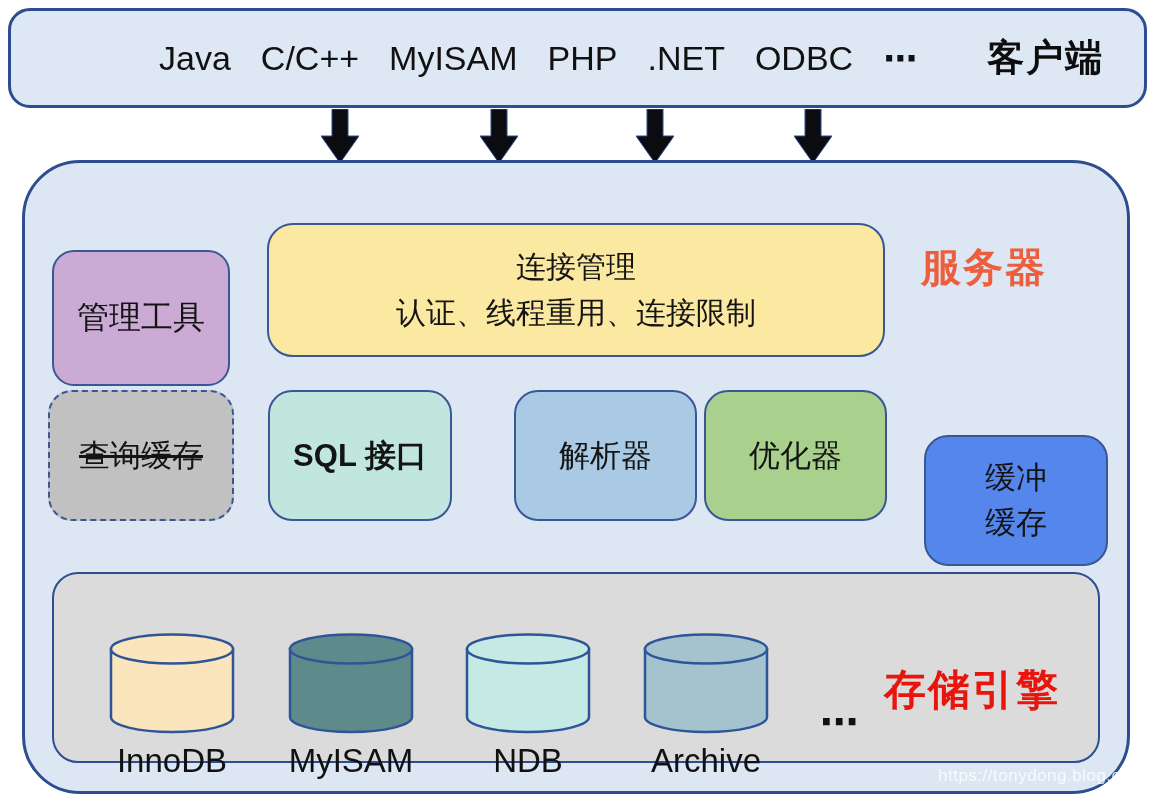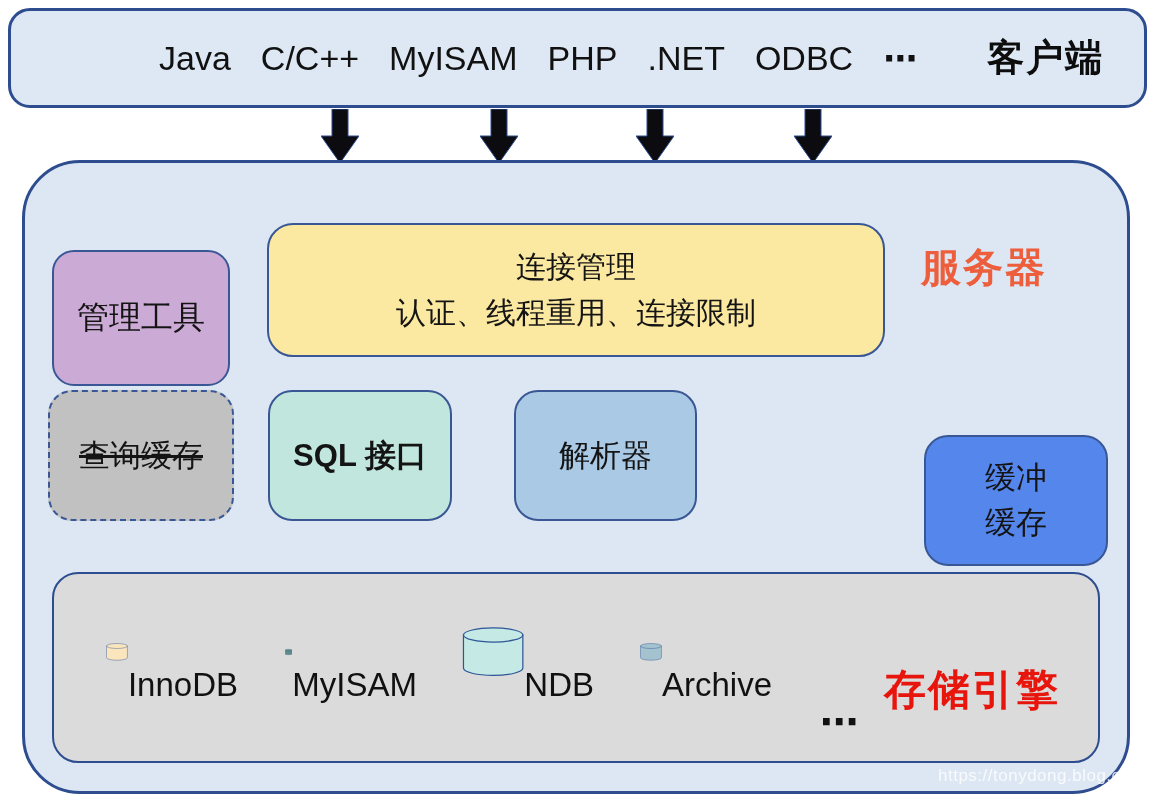--- a/index.html
+++ b/index.html
@@ -75,22 +75,22 @@
   .box-buffer-cache  { left: 924px; width: 184px; line-height: 1.45; margin-top: 45px; }
 
   
   .storage-panel {
     left: 52px; top: 572px; width: 1048px; height: 191px;
     background: #dbdbdb;
     border: 2.5px solid #2e4d8f;
     border-radius: 26px;
   }
   .engine {
-    top: 600px; width: 132px;
-    display: flex; flex-direction: row; align-items: flex-end;
+    top: 632px; width: 132px;
+    display: flex; flex-direction: column; align-items: center;
   }
   .engine-name {
     margin-top: 6px;
     font-size: 33px; font-weight: 500; color: #111;
     white-space: nowrap;
   }
   .engine-innodb  { left: 106px; }
   .engine-myisam  { left: 285px; }
   .engine-ndb     { left: 462px; }
   .engine-archive { left: 640px; }
@@ -153,20 +153,21 @@
   <div class="abs server-label" style="color: rgb(237, 95, 60);">服务器</div>
 
   <div class="abs box row2 box-query-cache" style="background-color: rgb(193, 193, 193);">
     <span class="strike">查询缓存</span>
   </div>
 
   <div class="abs box row2 box-sql-interface" style="background-color: rgb(193, 230, 221);">SQL 接口</div>
 
   <div class="abs box row2 box-parser" style="background-color: rgb(170, 201, 228);">解析器</div>
 
+  <div class="abs box row2 box-optimizer" style="background-color: rgb(170, 208, 142);">优化器</div>
 
   <div class="abs box row2 box-buffer-cache" style="background-color: rgb(85, 134, 236);">
     <div>缓冲</div>
     <div>缓存</div>
   </div>
 
   <div class="abs storage-panel"></div>
 
   <div class="abs engine engine-innodb">
     <svg width="128" height="104" viewBox="0 0 128 104">

